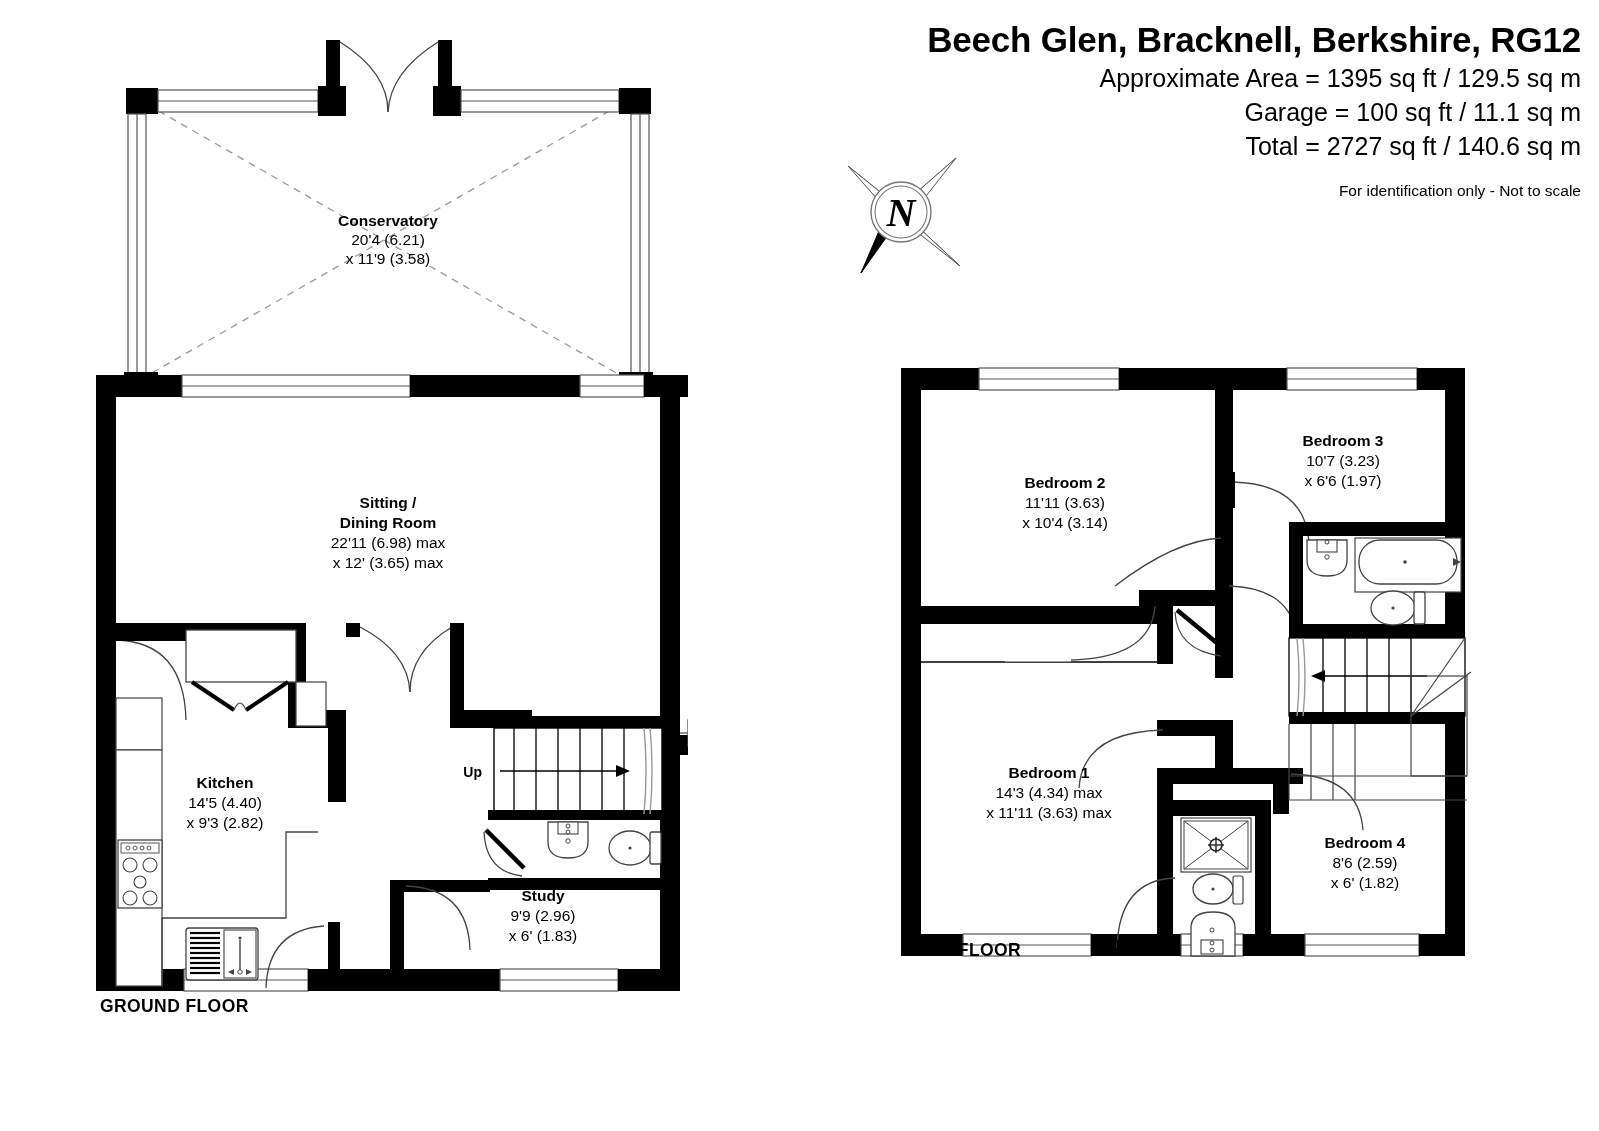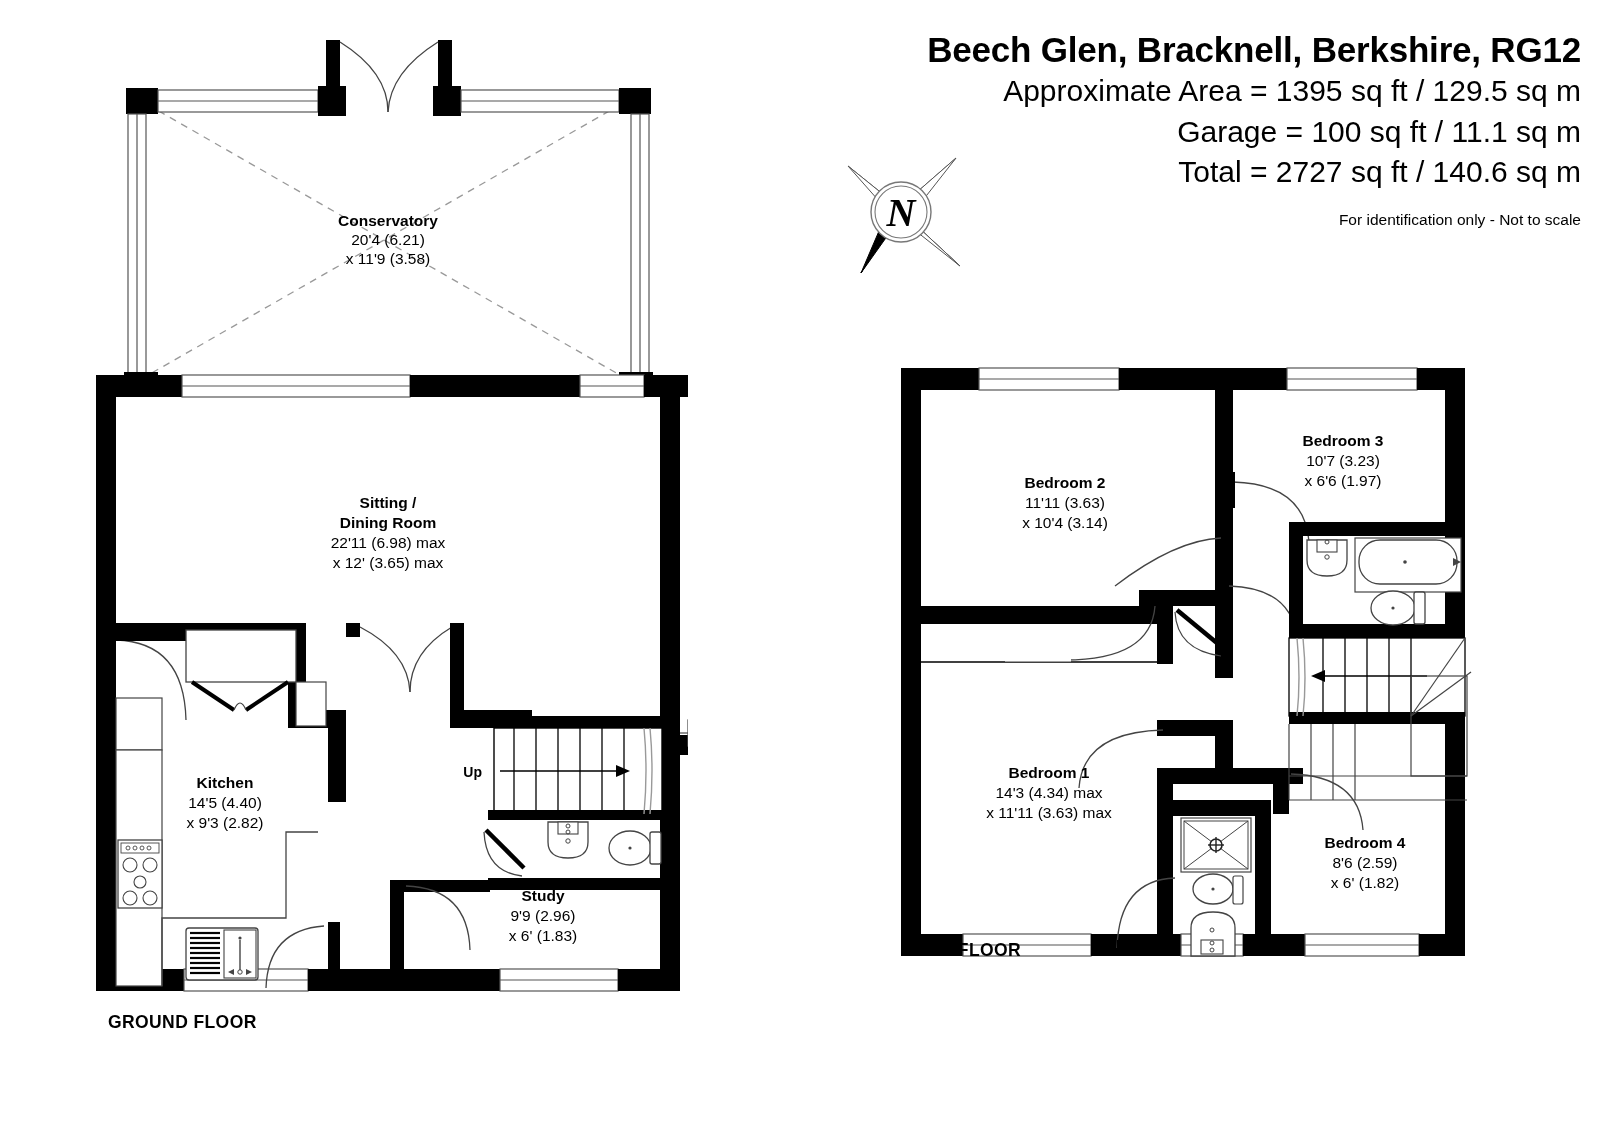--- a/index.html
+++ b/index.html
@@ -13,34 +13,34 @@
     width: 1599px;
     height: 1131px;
     background: #ffffff;
     overflow: hidden;
   }
 
   
   #header {
     position: absolute;
     right: 18px;
-    top: 30px;
+    top: 20px;
     text-align: right;
     width: 760px;
   }
   #title {
     font-size: 35px;
     font-weight: bold;
     color: #000;
     letter-spacing: -0.2px;
     line-height: 1.15;
     white-space: nowrap;
   }
   .area-line {
-    font-size: 30px;
+    font-size: 25px;
     color: #000;
     line-height: 1.28;
     margin-top: 2px;
   }
   #notice {
     font-size: 15.5px;
     color: #000;
     margin-top: 20px;
   }
 
@@ -53,21 +53,21 @@
   #first-plan  { left: 893px; top: 360px; }
 
   
   .floor-caption {
     position: absolute;
     font-size: 17.5px;
     font-weight: bold;
     letter-spacing: 0.4px;
     color: #000;
   }
-  #ground-caption { left: 108px; top: 996px; margin-top: 16px; }
+  #ground-caption { left: 100px; top: 996px; }
   #first-caption  { left: 900px; top: 940px; }
 
   
   #footer { position: absolute; left: 0; top: 1022px; width: 1599px; height: 105px; }
 
   
 </style>
 </head>
 <body>
 

